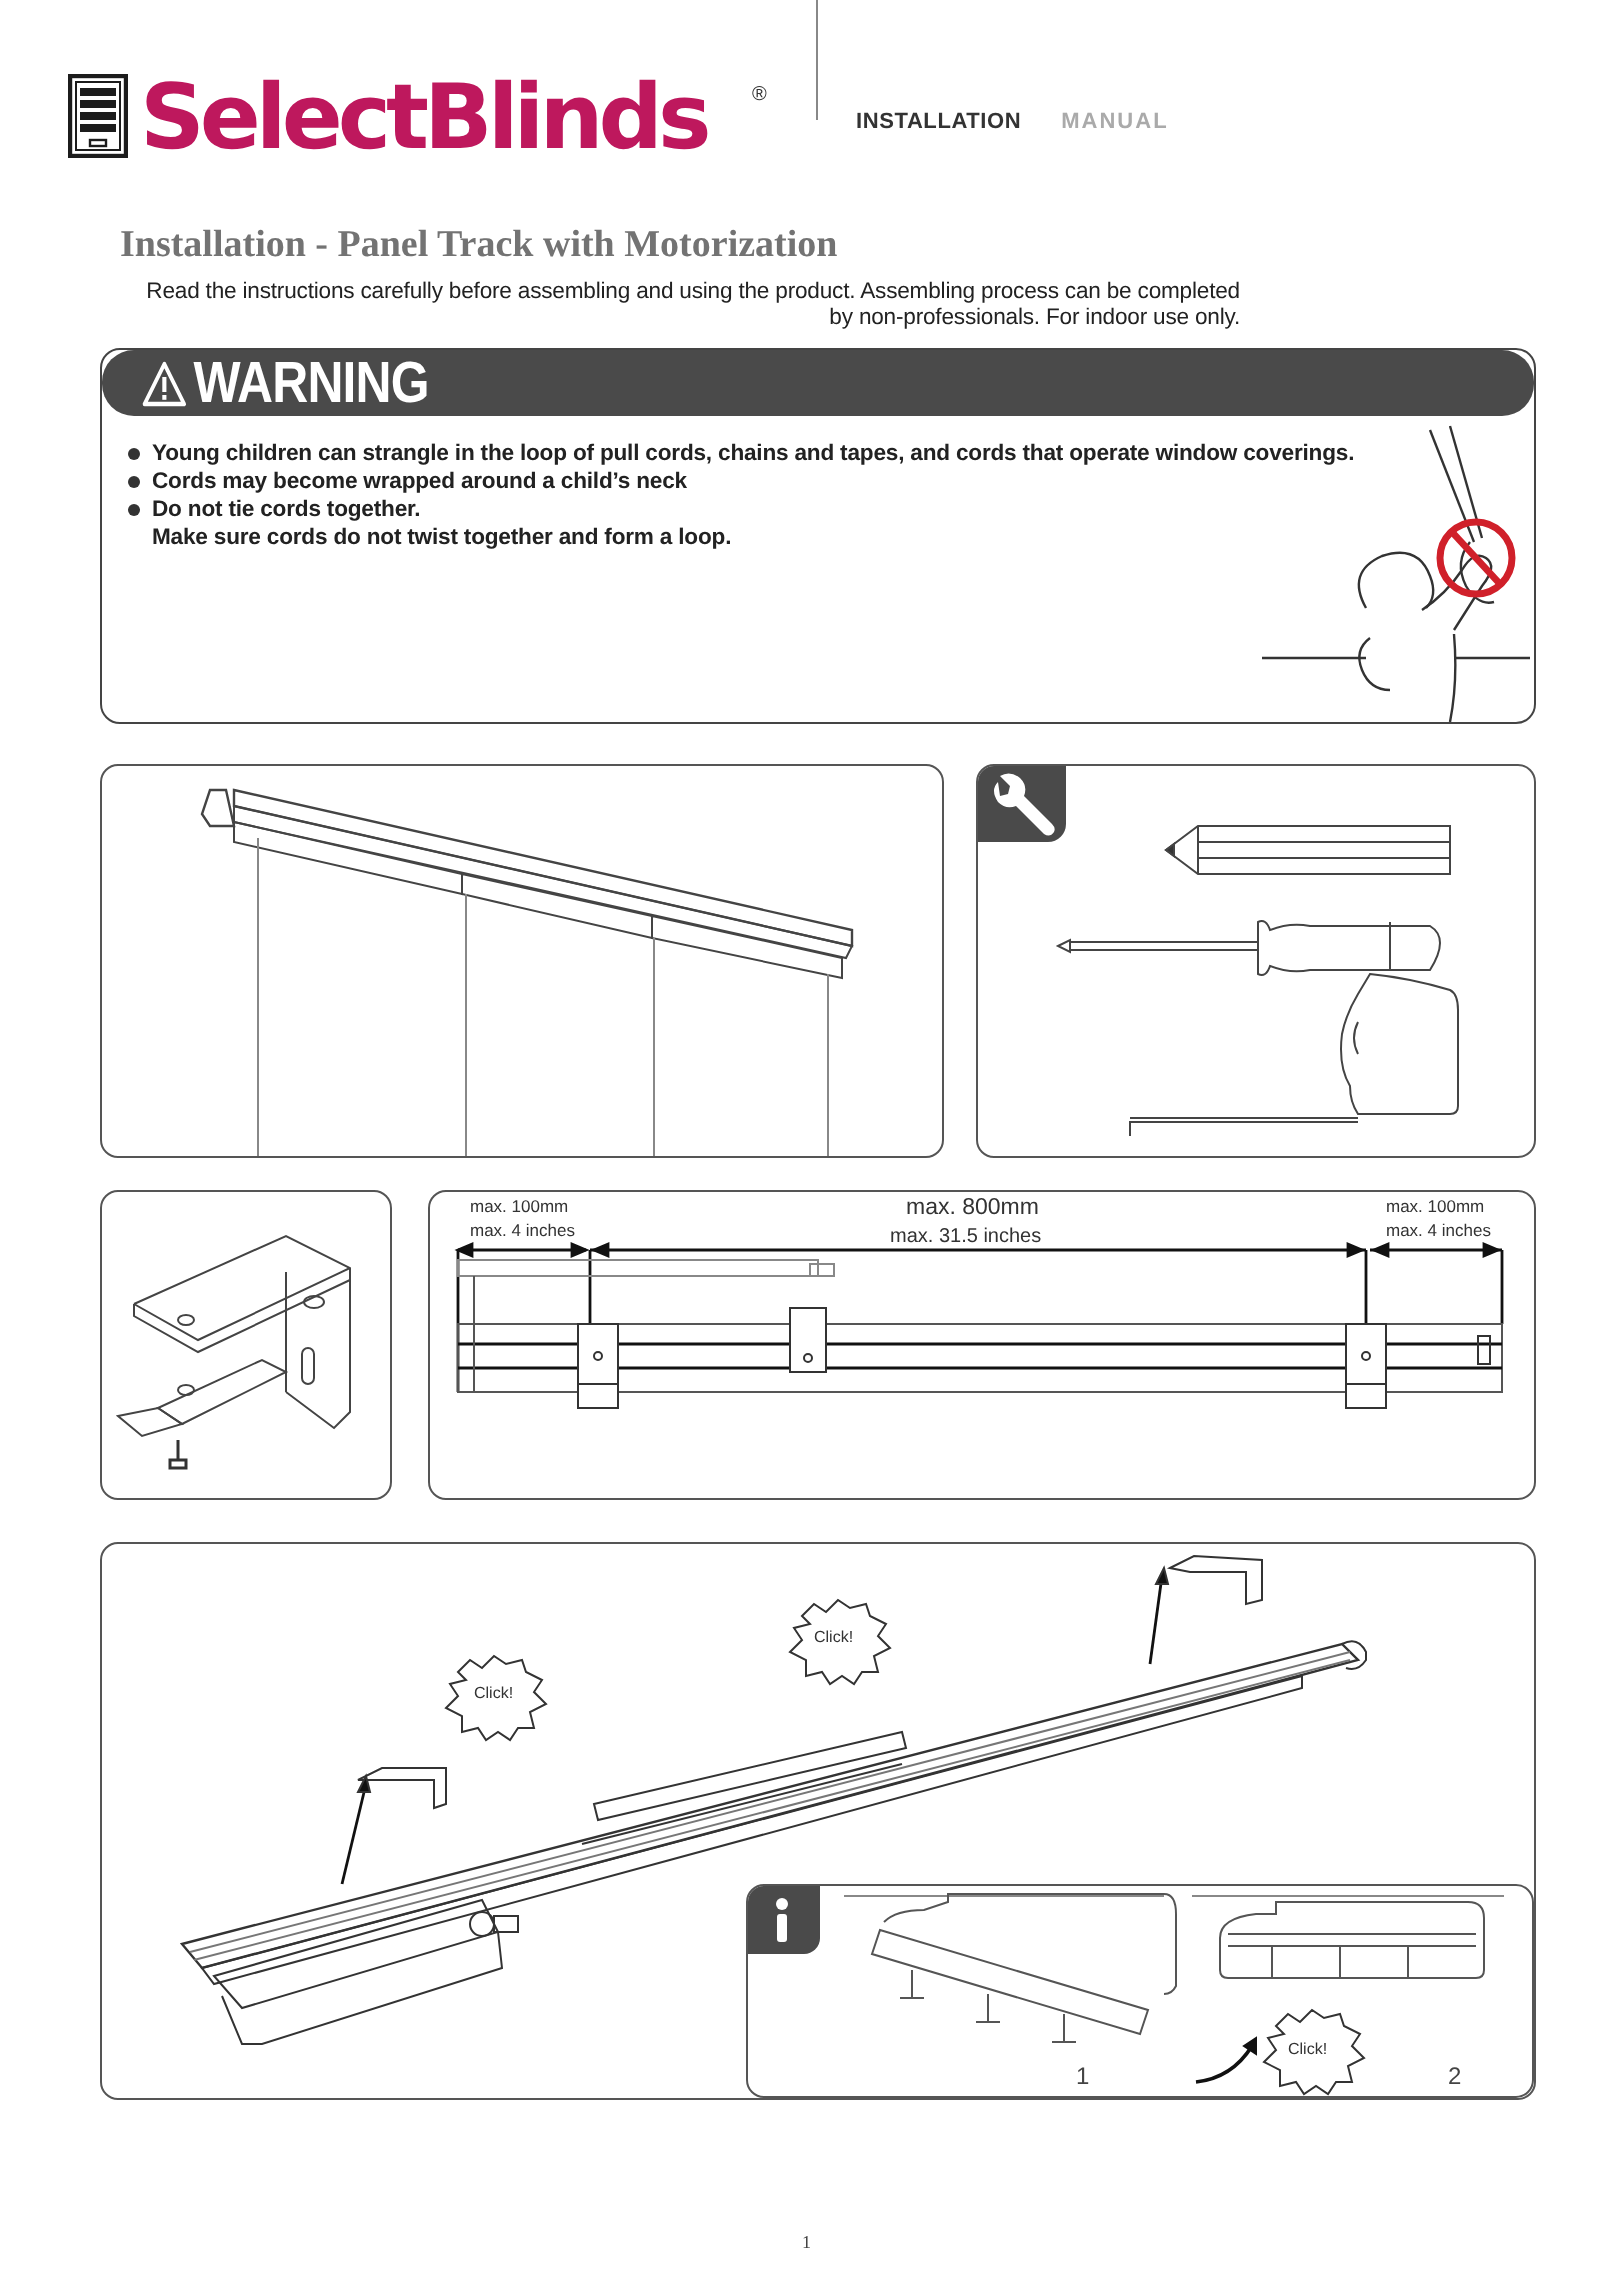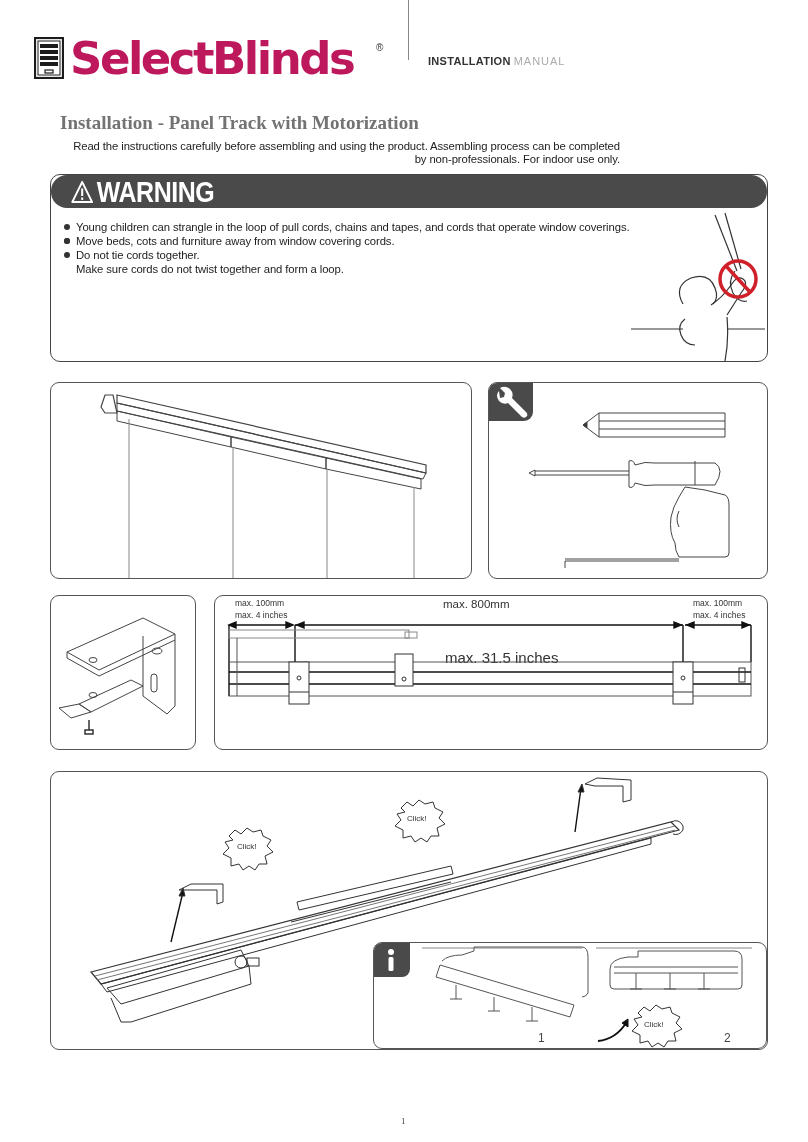--- a/index.html
+++ b/index.html
@@ -4,44 +4,44 @@
 <style>
   html,body{margin:0;padding:0;background:#fff;}
   body{width:808px;height:1142px;position:relative;overflow:hidden;font-family:"Liberation Sans",sans-serif;color:#222;}
   .abs{position:absolute;}
   
   .logo-icon{left:34px;top:37px;width:30px;height:42px;}
   .logo-text{left:70px;top:30px;font-family:"DejaVu Sans",sans-serif;font-weight:bold;font-size:45px;letter-spacing:-2.5px;color:#be185d;line-height:58px;}
   .logo-reg{left:376px;top:42px;font-size:10px;color:#333;}
   .header-divider{left:408px;top:0;width:1px;height:60px;background:#888;}
   .manual-label{left:428px;top:55px;font-size:11px;font-weight:bold;letter-spacing:.3px;color:#333;}
-  .manual-label .light{font-weight:normal;color:#aaa;letter-spacing:1px;margin-left:3px;}
+  .manual-label .light{font-weight:bold;color:#aaa;letter-spacing:1px;margin-left:20px;}
   
   .doc-title{left:60px;top:112px;font-family:"Liberation Serif",serif;font-weight:bold;font-size:19px;color:#737373;}
   .intro{left:60px;top:140px;width:560px;font-size:11.3px;line-height:12.5px;color:#222;letter-spacing:-.1px;text-align:right;}
   
   .warn-box{left:50px;top:174px;width:716px;height:186px;border:1.3px solid #444;border-radius:10px;overflow:hidden;}
   .warn-head{left:0;top:0;width:100%;height:33px;background:#4a4a4a;border-radius:16px;}
   .warn-title{left:20px;top:1px;color:#fff;font-family:"Liberation Sans",sans-serif;font-weight:bold;font-size:29px;letter-spacing:-.5px;line-height:32px;display:flex;align-items:center;gap:4px;transform:scaleX(.86);transform-origin:left;}
-  .warn-list{left:12px;top:45px;width:620px;margin:0;padding:0;list-style:none;font-size:11.3px;line-height:14px;letter-spacing:-.1px;}
+  .warn-list{left:12px;top:45px;width:620px;margin:0;padding:0;list-style:none;font-size:11.3px;line-height:14px;letter-spacing:-.1px;font-weight:bold;}
   .warn-list li{position:relative;padding-left:13px;}
   .warn-list li::before{content:"";position:absolute;left:1px;top:4px;width:6px;height:6px;border-radius:50%;background:#333;}
   .warn-list .sub{display:block;}
   
   .panel{border:1.3px solid #555;border-radius:9px;background:#fff;overflow:hidden;}
   .p1{left:50px;top:382px;width:420px;height:195px;}
   .p2{left:488px;top:382px;width:278px;height:195px;}
   .p3{left:50px;top:595px;width:144px;height:153px;}
   .p4{left:214px;top:595px;width:552px;height:153px;}
   .p5{left:50px;top:771px;width:716px;height:277px;}
   .p6{left:322px;top:170px;width:392px;height:105px;}
   .tool-tab{left:0;top:0;width:44px;height:38px;background:#4a4a4a;border-bottom-right-radius:9px;}
   .info-tab{left:0;top:0;width:36px;height:34px;background:#4a4a4a;border-bottom-right-radius:8px;}
   .dim{font-size:8.5px;color:#333;}
-  .dim-big{font-size:11.5px;color:#333;}
+  .dim-big{font-size:11.5px;color:#333;margin-left:10px;}
   .page-num{left:401px;top:1116px;font-size:9px;color:#444;font-family:"Liberation Serif",serif;}
   svg{display:block;}
 </style>
 </head>
 <body>
 
 <div class="abs logo-icon">
   <svg width="30" height="42" viewBox="0 0 30 42">
     <rect x="1" y="1" width="28" height="40" fill="none" stroke="#1c1c1c" stroke-width="2.2"></rect>
     <rect x="4" y="4" width="22" height="34" fill="none" stroke="#1c1c1c" stroke-width="1"></rect>
@@ -70,22 +70,21 @@
           <path d="M13 2 L24.5 22 L1.5 22 Z" fill="none" stroke="#fff" stroke-width="2.2" stroke-linejoin="round"></path>
           <rect x="11.8" y="8.5" width="2.4" height="7.5" fill="#fff"></rect>
           <rect x="11.8" y="17.5" width="2.4" height="2.4" fill="#fff"></rect>
         </svg>
       </span>
       <span>WARNING</span>
     </div>
   </div>
   <ul class="abs warn-list">
     <li><span>Young children can strangle in the loop of pull cords, chains and tapes, and cords that operate window coverings.</span></li>
-    <li></li>
-    <li><span>Move beds, cots and furniture away from window covering cords.</span></li>
+    <li><span class="sub">Cords may become wrapped around a child’s neck</span></li>
     <li><span>Do not tie cords together.</span><span class="sub">Make sure cords do not twist together and form a loop.</span></li>
   </ul>
   <div class="abs" style="left:572px;top:34px;">
     <svg width="142" height="152" viewBox="0 0 142 152" fill="none" stroke="#333" stroke-width="1.2">
       <line x1="92" y1="6" x2="114" y2="62"></line>
       <line x1="102" y1="4" x2="118" y2="60"></line>
       <path d="M112 62 q-8 10 -2 22 q6 10 14 8"></path>
       <path d="M60 95 q-10 -18 8 -26 q18 -6 24 10 q4 10 -2 16"></path>
       <path d="M88 96 q12 -8 20 -20 q6 -10 12 -6 q6 4 -2 14 l-14 22"></path>
       <path d="M62 110 q-8 6 -4 16 q4 10 14 10"></path>
@@ -156,21 +155,21 @@
     <rect x="100" y="78" width="6" height="18" rx="3"></rect>
     <ellipse cx="106" cy="55" rx="5" ry="3"></ellipse>
     <path d="M38 124 l0 10 M34 134 l8 0 l0 4 l-8 0 z" stroke="#333" stroke-width="1.5"></path>
   </svg>
 </div>
 
 <div class="abs panel p4">
   <div class="abs dim" style="left:20px;top:2px;">max. 100mm</div>
   <div class="abs dim" style="left:20px;top:14px;">max. 4 inches</div>
   <div class="abs dim-big" style="left:228px;top:2px;">max. 800mm</div>
-  <div class="abs dim" style="left:230px;top:17px;font-size:15px;margin-top:36px;">max. 31.5 inches</div>
+  <div class="abs dim" style="left:230px;top:17px;font-size:10px;">max. 31.5 inches</div>
   <div class="abs dim" style="left:478px;top:2px;">max. 100mm</div>
   <div class="abs dim" style="left:478px;top:14px;">max. 4 inches</div>
   <svg class="abs" style="left:0;top:0" width="552" height="153" viewBox="0 0 552 153" fill="none" stroke="#333" stroke-width="1">
 
     <g stroke="#111" stroke-width="1.4">
       <line x1="14" y1="29" x2="78" y2="29"></line>
       <path d="M14 29 l7 -3 l0 6 z" fill="#111"></path>
       <path d="M78 29 l-7 -3 l0 6 z" fill="#111"></path>
       <line x1="80" y1="29" x2="468" y2="29"></line>
       <path d="M82 29 l7 -3 l0 6 z" fill="#111"></path>

